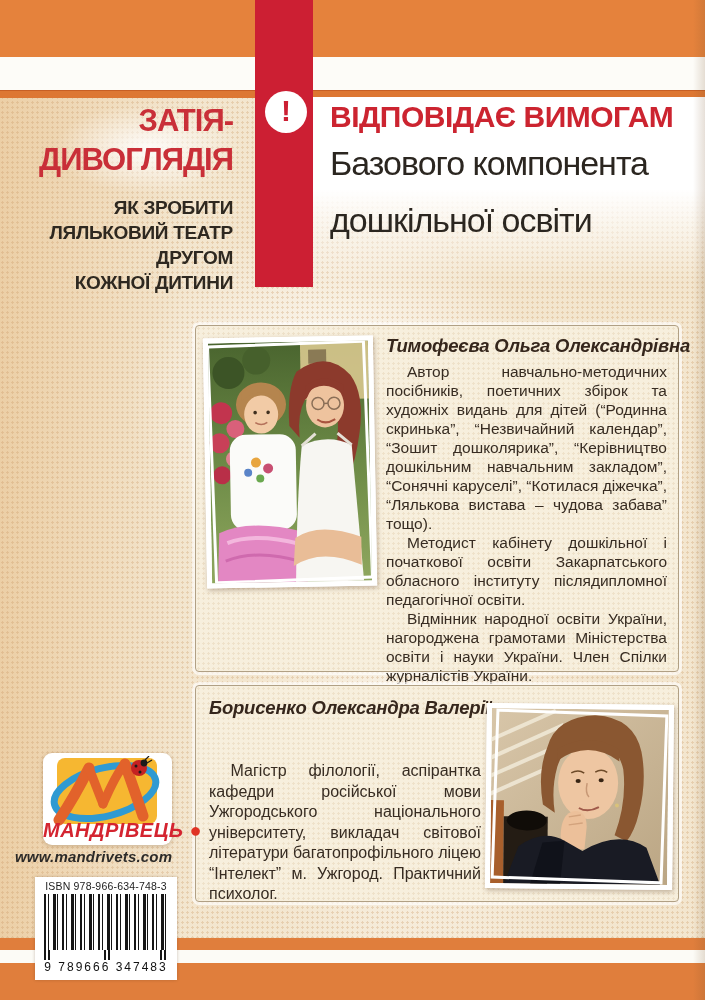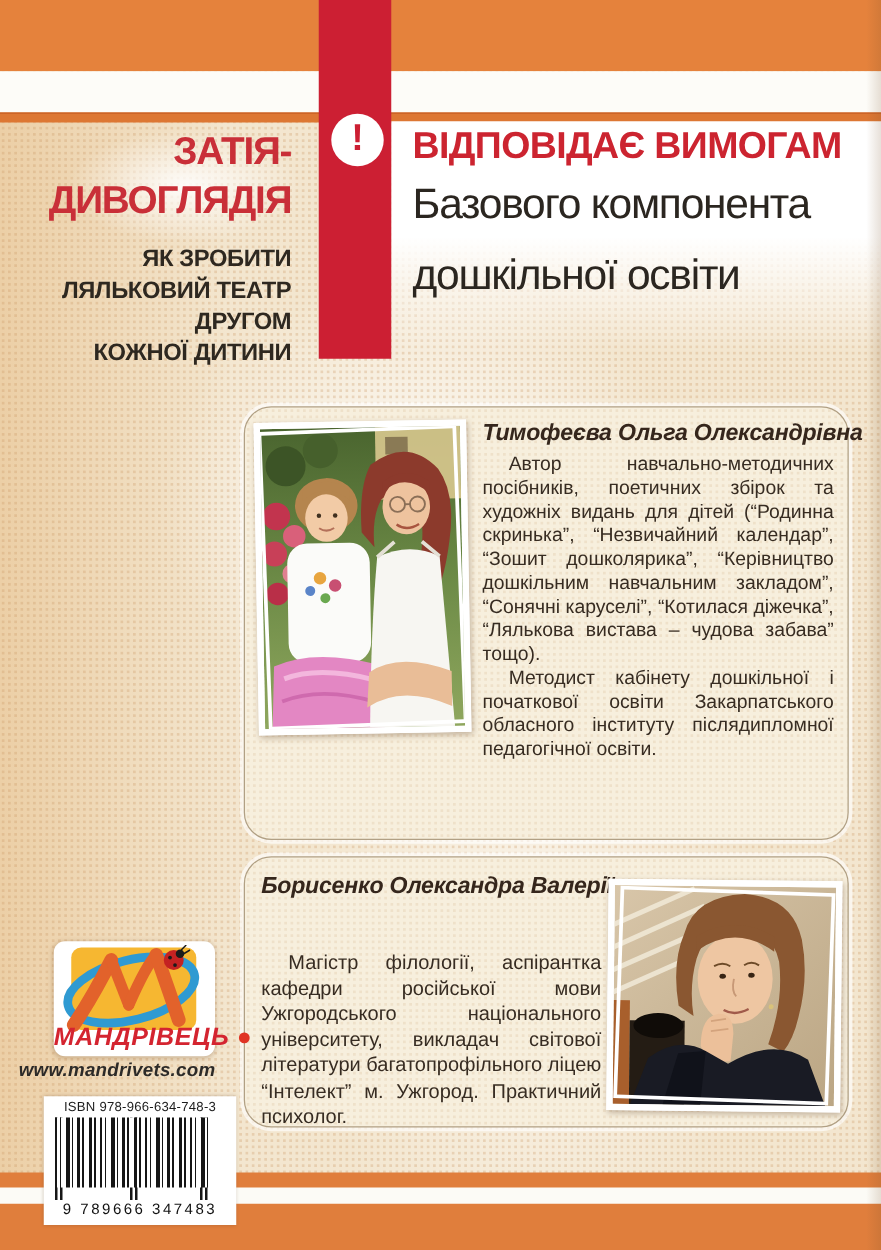--- a/index.html
+++ b/index.html
@@ -33,21 +33,21 @@
   .title-line{font-weight:bold;font-size:31px;line-height:39px;color:#c92f38;letter-spacing:-1px;white-space:nowrap;}
   .subtitle-block{margin-top:16px;}
   .subtitle-line{font-weight:bold;font-size:19px;line-height:25px;color:#2e2820;letter-spacing:-0.3px;white-space:nowrap;}
   
   .claim{left:330px;top:99px;width:370px;z-index:5;}
   .claim-heading{color:#cc2430;font-weight:bold;font-size:30px;line-height:36px;letter-spacing:-0.5px;white-space:nowrap;}
   .claim-line{color:#2b2620;font-size:34px;line-height:57px;letter-spacing:-1px;white-space:nowrap;}
   
   .card{background-color:#f7efdd;
     background-image:radial-gradient(rgba(195,150,100,.16) 1px, transparent 1.4px);background-size:5px 5px;
-    border:1.5px solid #b1a084;border-radius:22px;box-shadow:0 0 0 3px rgba(255,255,255,.65);z-index:3;}
+    border:1.5px solid #b1a084;border-radius:4px;box-shadow:0 0 0 3px rgba(255,255,255,.65);z-index:3;}
   .card1{left:195px;top:325px;width:482px;height:345px;}
   .card2{left:195px;top:685px;width:482px;height:215px;}
   .author-name{font-weight:bold;font-style:italic;font-size:18.5px;color:#35261c;margin:0;letter-spacing:-0.2px;white-space:nowrap;}
   .bio p{margin:0;color:#372c22;text-align:justify;text-indent:1.35em;}
   .card1 .bio p{font-size:15.5px;line-height:19px;}
   .card2 .bio p{font-size:16px;line-height:20.5px;margin-top:42px;}
   .card1-text{position:absolute;left:190px;top:9px;width:281px;}
   .card1-text .author-name{margin-bottom:5px;}
   .card2-text{position:absolute;left:13px;top:11px;width:272px;}
   .card2-text .author-name{margin-bottom:6px;}
@@ -59,21 +59,21 @@
   
   .logo-box{left:43px;top:753px;width:129px;height:92px;background:#fff;border-radius:9px;
     box-shadow:0 1px 4px rgba(120,80,40,.35);z-index:3;}
   .logo-art{position:absolute;left:4px;top:3px;}
   .logo-text{position:absolute;left:0;bottom:3px;width:100%;text-align:center;
     color:#d42430;font-weight:bold;font-style:italic;font-size:20px;letter-spacing:0.5px;white-space:nowrap;}
   .logo-text .dot{color:#e03324;font-style:normal;}
   .website{left:15px;top:848px;width:150px;text-align:left;font-style:italic;font-weight:bold;
     font-size:15px;color:#2c2a28;letter-spacing:0.2px;z-index:3;white-space:nowrap;}
   
-  .barcode-box{left:35px;top:877px;width:154px;height:103px;background:#fff;z-index:6;box-shadow:0 0 3px rgba(90,55,25,.3);}
+  .barcode-box{left:35px;top:877px;width:142px;height:103px;background:#fff;z-index:6;box-shadow:0 0 3px rgba(90,55,25,.3);}
   .isbn-label{position:absolute;left:0;top:3px;width:100%;text-align:center;font-size:10.5px;color:#1c1c1c;letter-spacing:0.2px;white-space:nowrap;}
   .bars{position:absolute;left:9px;top:17px;width:124px;height:56px;
     background:repeating-linear-gradient(90deg,
       #161616 0 2px, #fff 2px 4px, #161616 4px 5px, #fff 5px 9px,
       #161616 9px 12px, #fff 12px 13.5px, #161616 13.5px 14.5px, #fff 14.5px 18px);}
   .guards{position:absolute;left:9px;top:17px;width:124px;height:66px;
     background:
       linear-gradient(#161616,#161616) 0 0/2px 100% no-repeat,
       linear-gradient(#161616,#161616) 4px 0/2px 100% no-repeat,
       linear-gradient(#161616,#161616) 60px 0/2px 100% no-repeat,
@@ -166,20 +166,21 @@
         <path d="M92 104 Q118 92 142 104 L152 240 L84 240 Q86 160 92 104 Z" fill="#f7f6f2"></path>
         <path d="M92 104 L106 92 M142 104 L128 92" stroke="#e4e0d6" stroke-width="3"></path>
         <path d="M84 196 Q108 180 150 196 L150 224 Q110 206 82 224 Z" fill="#e9bd97"></path>
         <rect x="2" y="2" width="156" height="236" fill="none" stroke="#ffffff" stroke-width="3" transform="rotate(-1.2 80 120)"></rect>
       </svg>
     </div>
     <div class="card1-text bio">
       <h3 class="author-name">Тимофеєва Ольга Олександрівна</h3>
       <p>Автор навчально-методичних посібників, поетичних збірок та художніх видань для дітей (“Родинна скринька”, “Незвичайний календар”, “Зошит дошколярика”, “Керівництво дошкільним навчальним закладом”, “Сонячні каруселі”, “Котилася діжечка”, “Лялькова вистава – чудова забава” тощо).</p>
       <p>Методист кабінету дошкільної і початкової освіти Закарпатського обласного інституту післядипломної педагогічної освіти.</p>
+      <p>Відмінник народної освіти України, нагороджена грамотами Міністерства освіти і науки України. Член Спілки журналістів України.</p>
     </div>
   </section>
 
   <section class="abs card card2">
     <div class="card2-text bio">
       <h3 class="author-name">Борисенко Олександра Валеріївна</h3>
       <p>Магістр філології, аспірантка кафедри російської мови Ужгородського національного університету, викладач світової літератури багатопрофільного ліцею “Інтелект” м. Ужгород. Практичний психолог.</p>
     </div>
     <div class="photo photo2">
       <svg width="177" height="175" viewBox="0 0 177 175">

